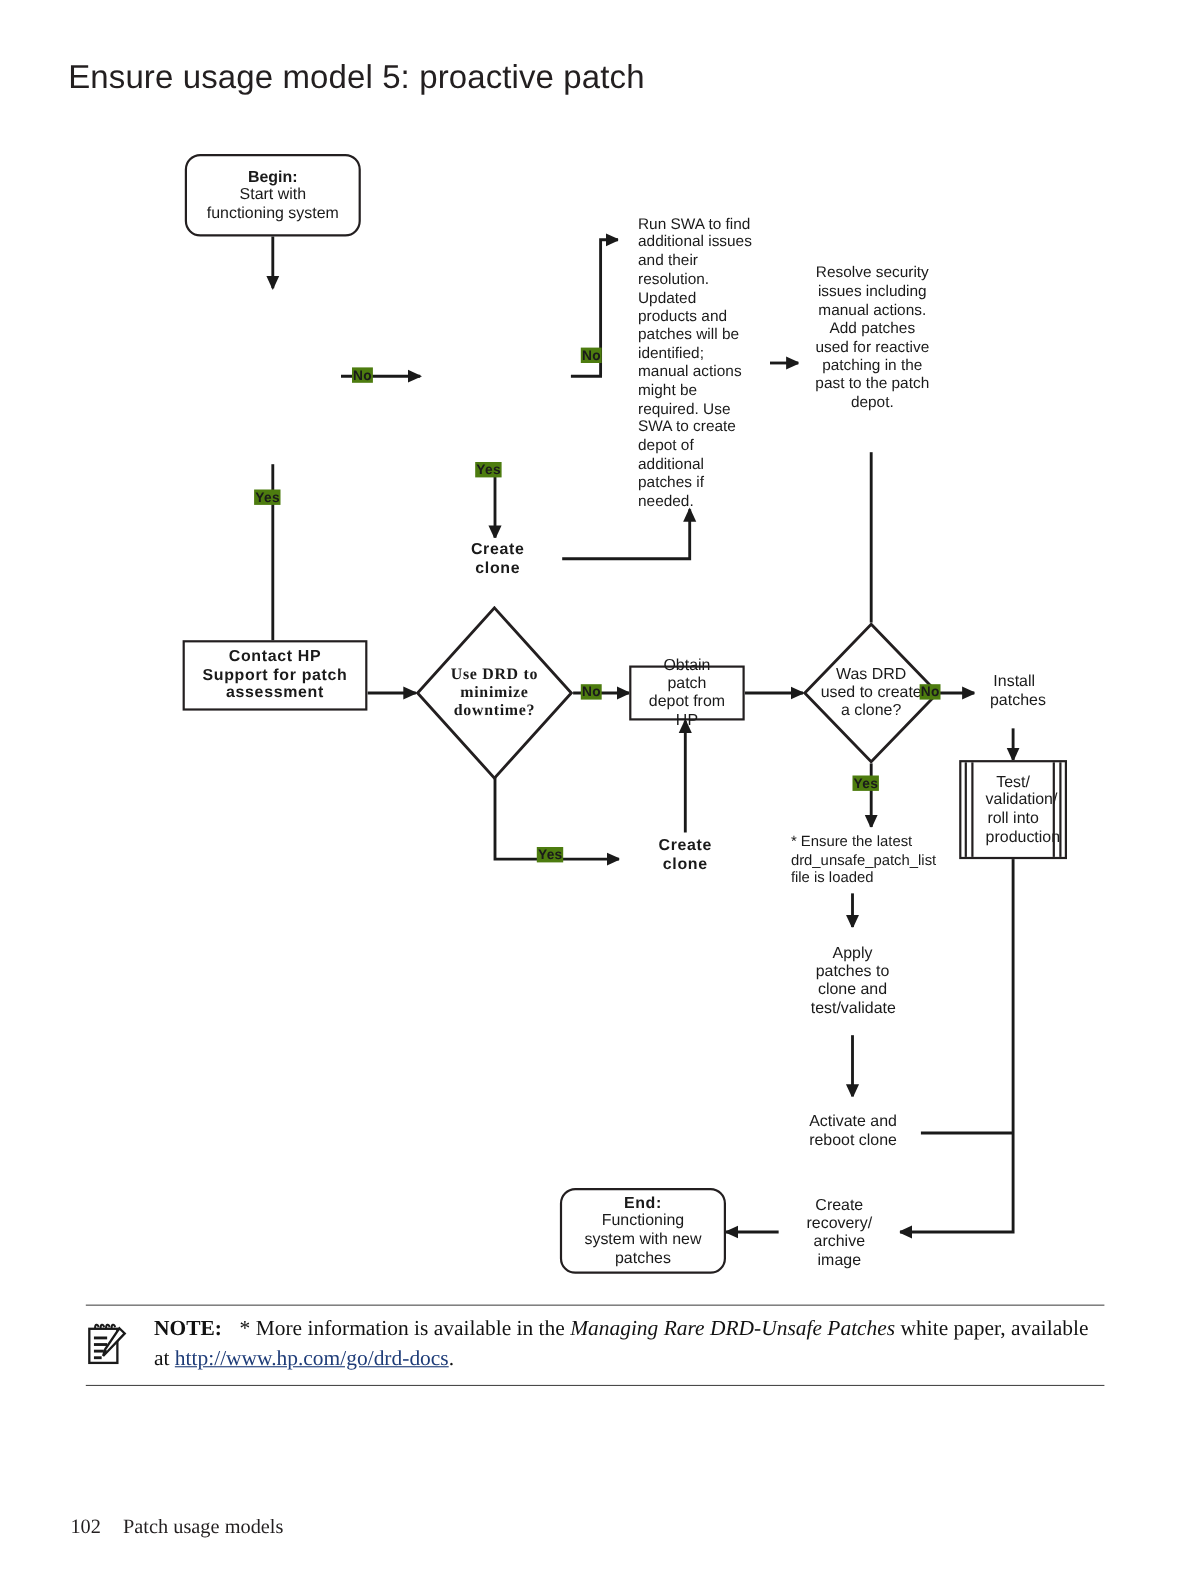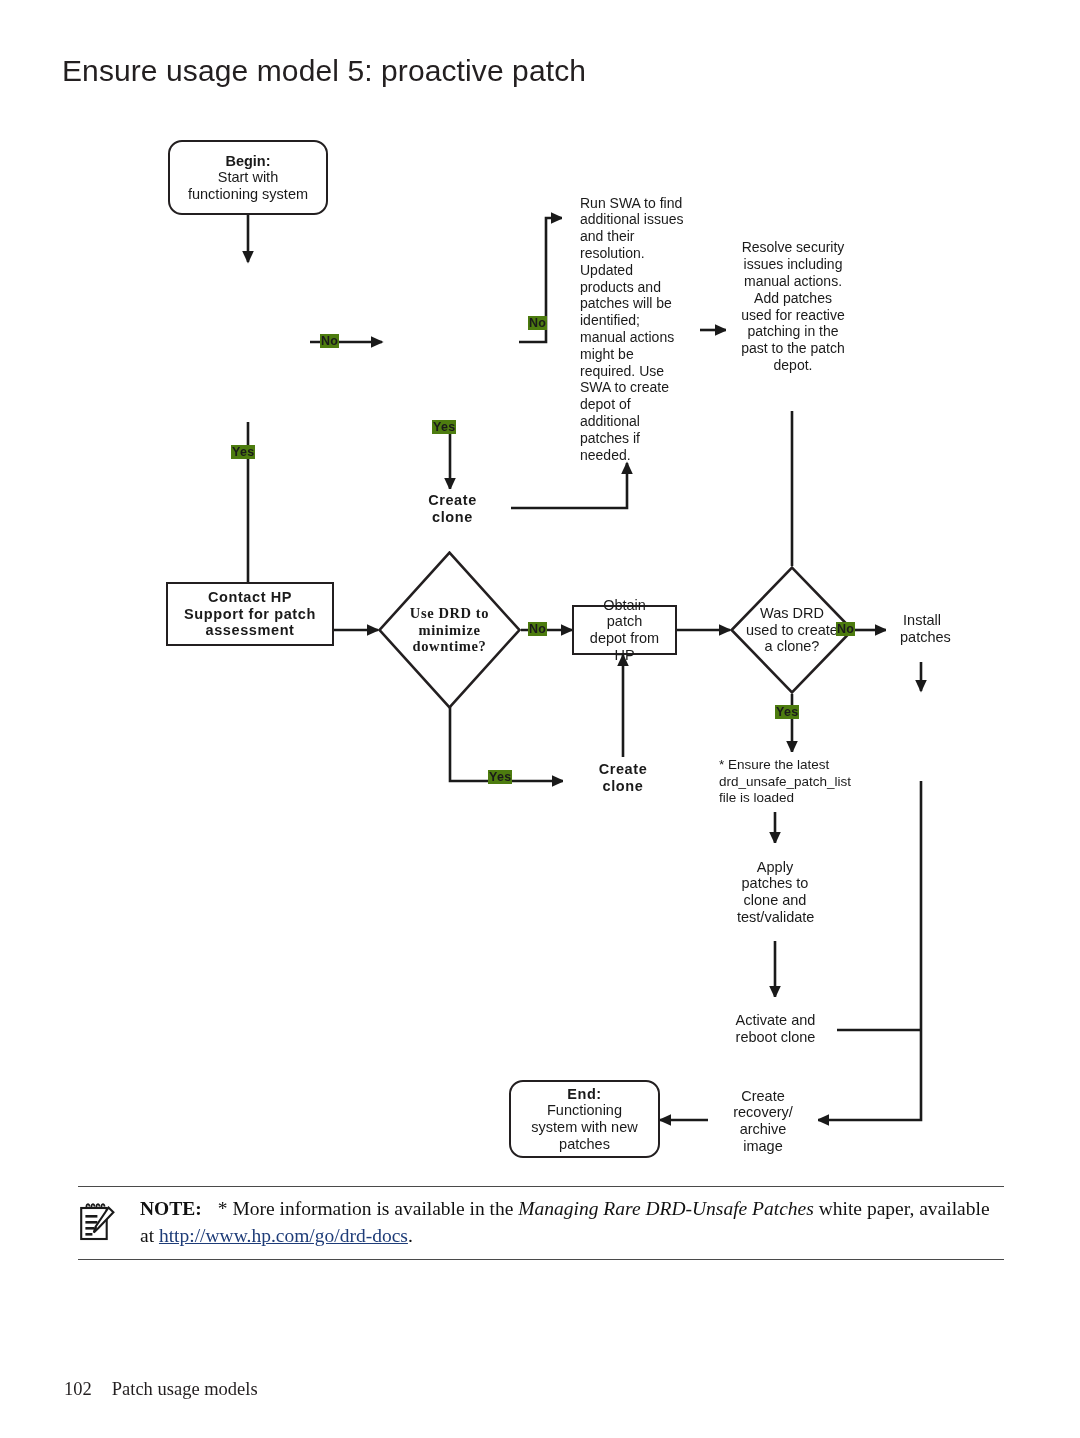--- a/index.html
+++ b/index.html
@@ -241,20 +241,23 @@
     <svg class="dshape" viewBox="0 0 124 128" preserveAspectRatio="none">
       <polygon points="62,1.6 122.4,64 62,126.4 1.6,64" fill="#fff" stroke="#231f20" stroke-width="2.6" vector-effect="non-scaling-stroke"></polygon>
     </svg>
     <div class="dlabel" style="left:12%; width:76%;">Was DRD used to create a clone?</div>
   </div>
 
   <div class="node red" style="left:886px; top:596px; width:72px; height:66px;text-align:center;">
     <span class="txt">Install patches</span>
   </div>
 
+  <div class="node rect predef" style="left:872px; top:691px; width:98px; height:90px;">
+    <span class="txt" style="padding:0 8px;">Test/ validation/ roll into production</span>
+  </div>
 
   <div class="node orange" style="left:563px; top:757px; width:120px; height:42px;">
     <span class="txt bold-sp">Create clone</span>
   </div>
 
   <div class="node orange leftal" style="left:701px; top:752px; width:146px; height:60px; font-size:13.5px; line-height:1.22;">
     <span class="txt">* Ensure the latest drd_unsafe_patch_list file is loaded</span>
   </div>
 
   <div class="node red" style="left:723px; top:843px; width:104px; height:98px;">

